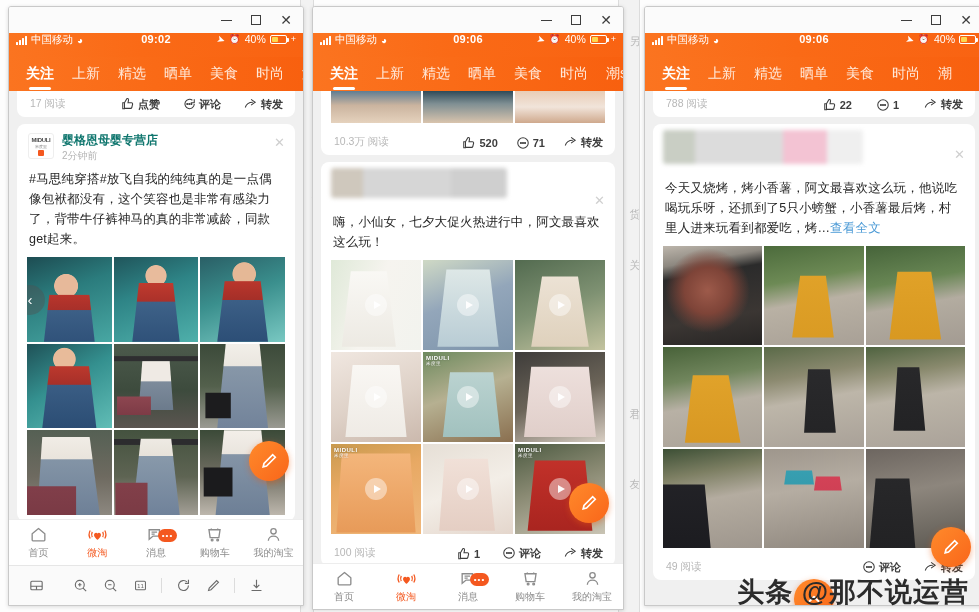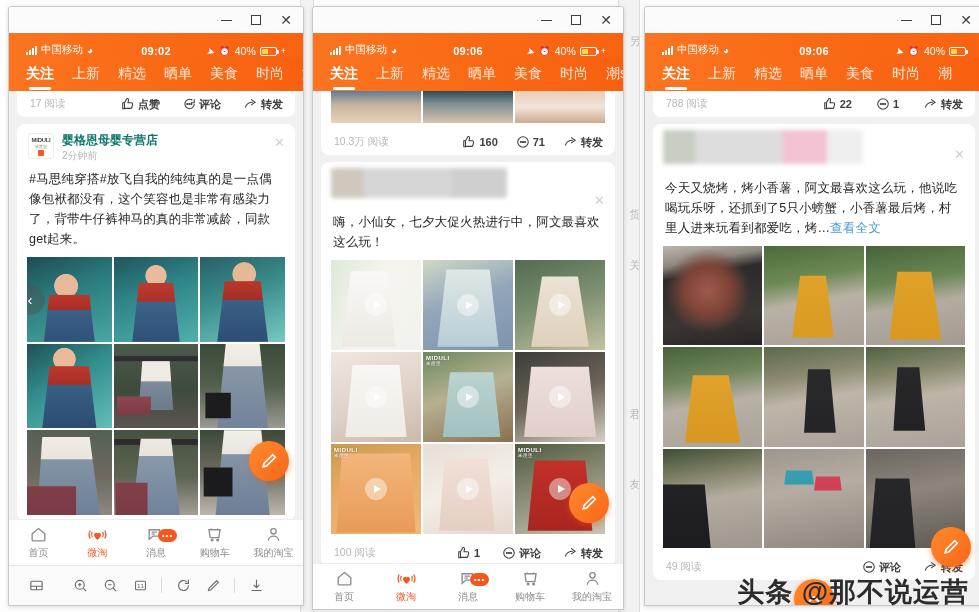--- a/index.html
+++ b/index.html
@@ -44,22 +44,22 @@
     color: #444; font-size: 13px; line-height: 1;
   }
   .wbtn .gl-min { display:block; width: 11px; height: 1px; background: #3d3d3d; }
   .wbtn .gl-max { display:block; width: 10px; height: 10px; border: 1px solid #3d3d3d; }
   .wbtn .gl-close { font-size: 14px; color:#3d3d3d; font-family:"DejaVu Sans", sans-serif; }
 
   
   .statusbar {
     flex: 0 0 24px; height: 24px;
     background: linear-gradient(90deg,#fb7420 0%,#fa6a16 45%,#f96312 100%);
-    display: flex; align-items: flex-end; color: #fff;
-    font-size: 10.5px; padding: 0 17px; position: relative;
+    display: flex; align-items: flex-start; color: #fff;
+    font-size: 10.5px; padding: 0 7px; position: relative;
   }
   .sb-left { display:flex; align-items:center; gap:4px; white-space:nowrap; }
   .bars { display:flex; align-items:flex-end; gap:1px; height:9px; }
   .bars i { width:2px; background:#fff; display:block; border-radius:.5px; }
   .bars i:nth-child(1){height:3px}.bars i:nth-child(2){height:5px}
   .bars i:nth-child(3){height:7px}.bars i:nth-child(4){height:9px}
   .carrier { font-size:10.5px; }
   .wifi { font-size: 10px; }
   .sb-time { position:absolute; left:0; right:0; text-align:center; font-size:11px; font-weight:bold; letter-spacing:.3px;}
   .sb-right { margin-left:auto; display:flex; align-items:center; gap:4px; white-space:nowrap; position:relative; z-index:2;}
@@ -83,21 +83,21 @@
     bottom:-7px; width:22px; height:3px; background:#fff; border-radius:2px;
   }
 
   
   .feed { flex:1 1 auto; background:#f0f0f0; overflow:hidden; position:relative; }
   .card { background:#fff; border-radius:8px; margin:7px 8px; overflow:hidden; position:relative; }
   .card.flush-top { margin-top:0; border-radius:0 0 8px 8px; }
 
   .statrow { display:flex; align-items:center; height:26px; padding:0 12px 0 13px; }
   .reads { font-size:10.5px; color:#b7b7b7; }
-  .acts { margin-left:auto; display:flex; align-items:center; gap:22px; }
+  .acts { margin-left:auto; display:flex; align-items:flex-end; gap:22px; }
   .act { display:flex; align-items:center; gap:3px; font-size:11px; color:#3d3d3d; font-weight:bold;}
   .act svg { display:block; }
 
   .posthead { display:flex; align-items:flex-start; padding:9px 11px 4px 11px; position:relative; }
   .avatar {
     width:26px; height:26px; border-radius:3px; background:#fff; border:1px solid #eee;
     display:flex; flex-direction:column; align-items:center; justify-content:center; flex:0 0 26px;
     overflow:hidden;
   }
   .avatar .a1 { font-size:6px; font-weight:bold; color:#4b4b4b; letter-spacing:-.3px; line-height:7px;}
@@ -501,21 +501,21 @@
               <div class="ph" style="background:linear-gradient(180deg,#e9cdb6 0%,#f1e4da 50%,#cfa98d 100%);"></div>
             </div>
         </div>
         <div class="statrow">
           <span class="reads">10.3万 阅读</span>
           <div class="acts" style="gap:18px;">
             <div class="act">
               <svg width="14" height="14" viewBox="0 0 24 24" fill="none" stroke="#3d3d3d" stroke-width="1.8">
                   <path d="M6 10v10H3V10zM6 10l4-7a2 2 0 0 1 3 2l-1 5h6a2 2 0 0 1 2 2l-1.5 6a2 2 0 0 1-2 1.5H6z"></path>
                 </svg>
-              <span>160</span>
+              <span>520</span>
             </div>
             <div class="act">
               <svg width="14" height="14" viewBox="0 0 24 24" fill="none" stroke="#3d3d3d" stroke-width="1.8">
                   <circle cx="12" cy="12" r="9"></circle>
                   <circle cx="8.5" cy="12" r=".9" fill="#3d3d3d"></circle>
                   <circle cx="12" cy="12" r=".9" fill="#3d3d3d"></circle>
                   <circle cx="15.5" cy="12" r=".9" fill="#3d3d3d"></circle>
                 </svg>
               <span>71</span>
             </div>

